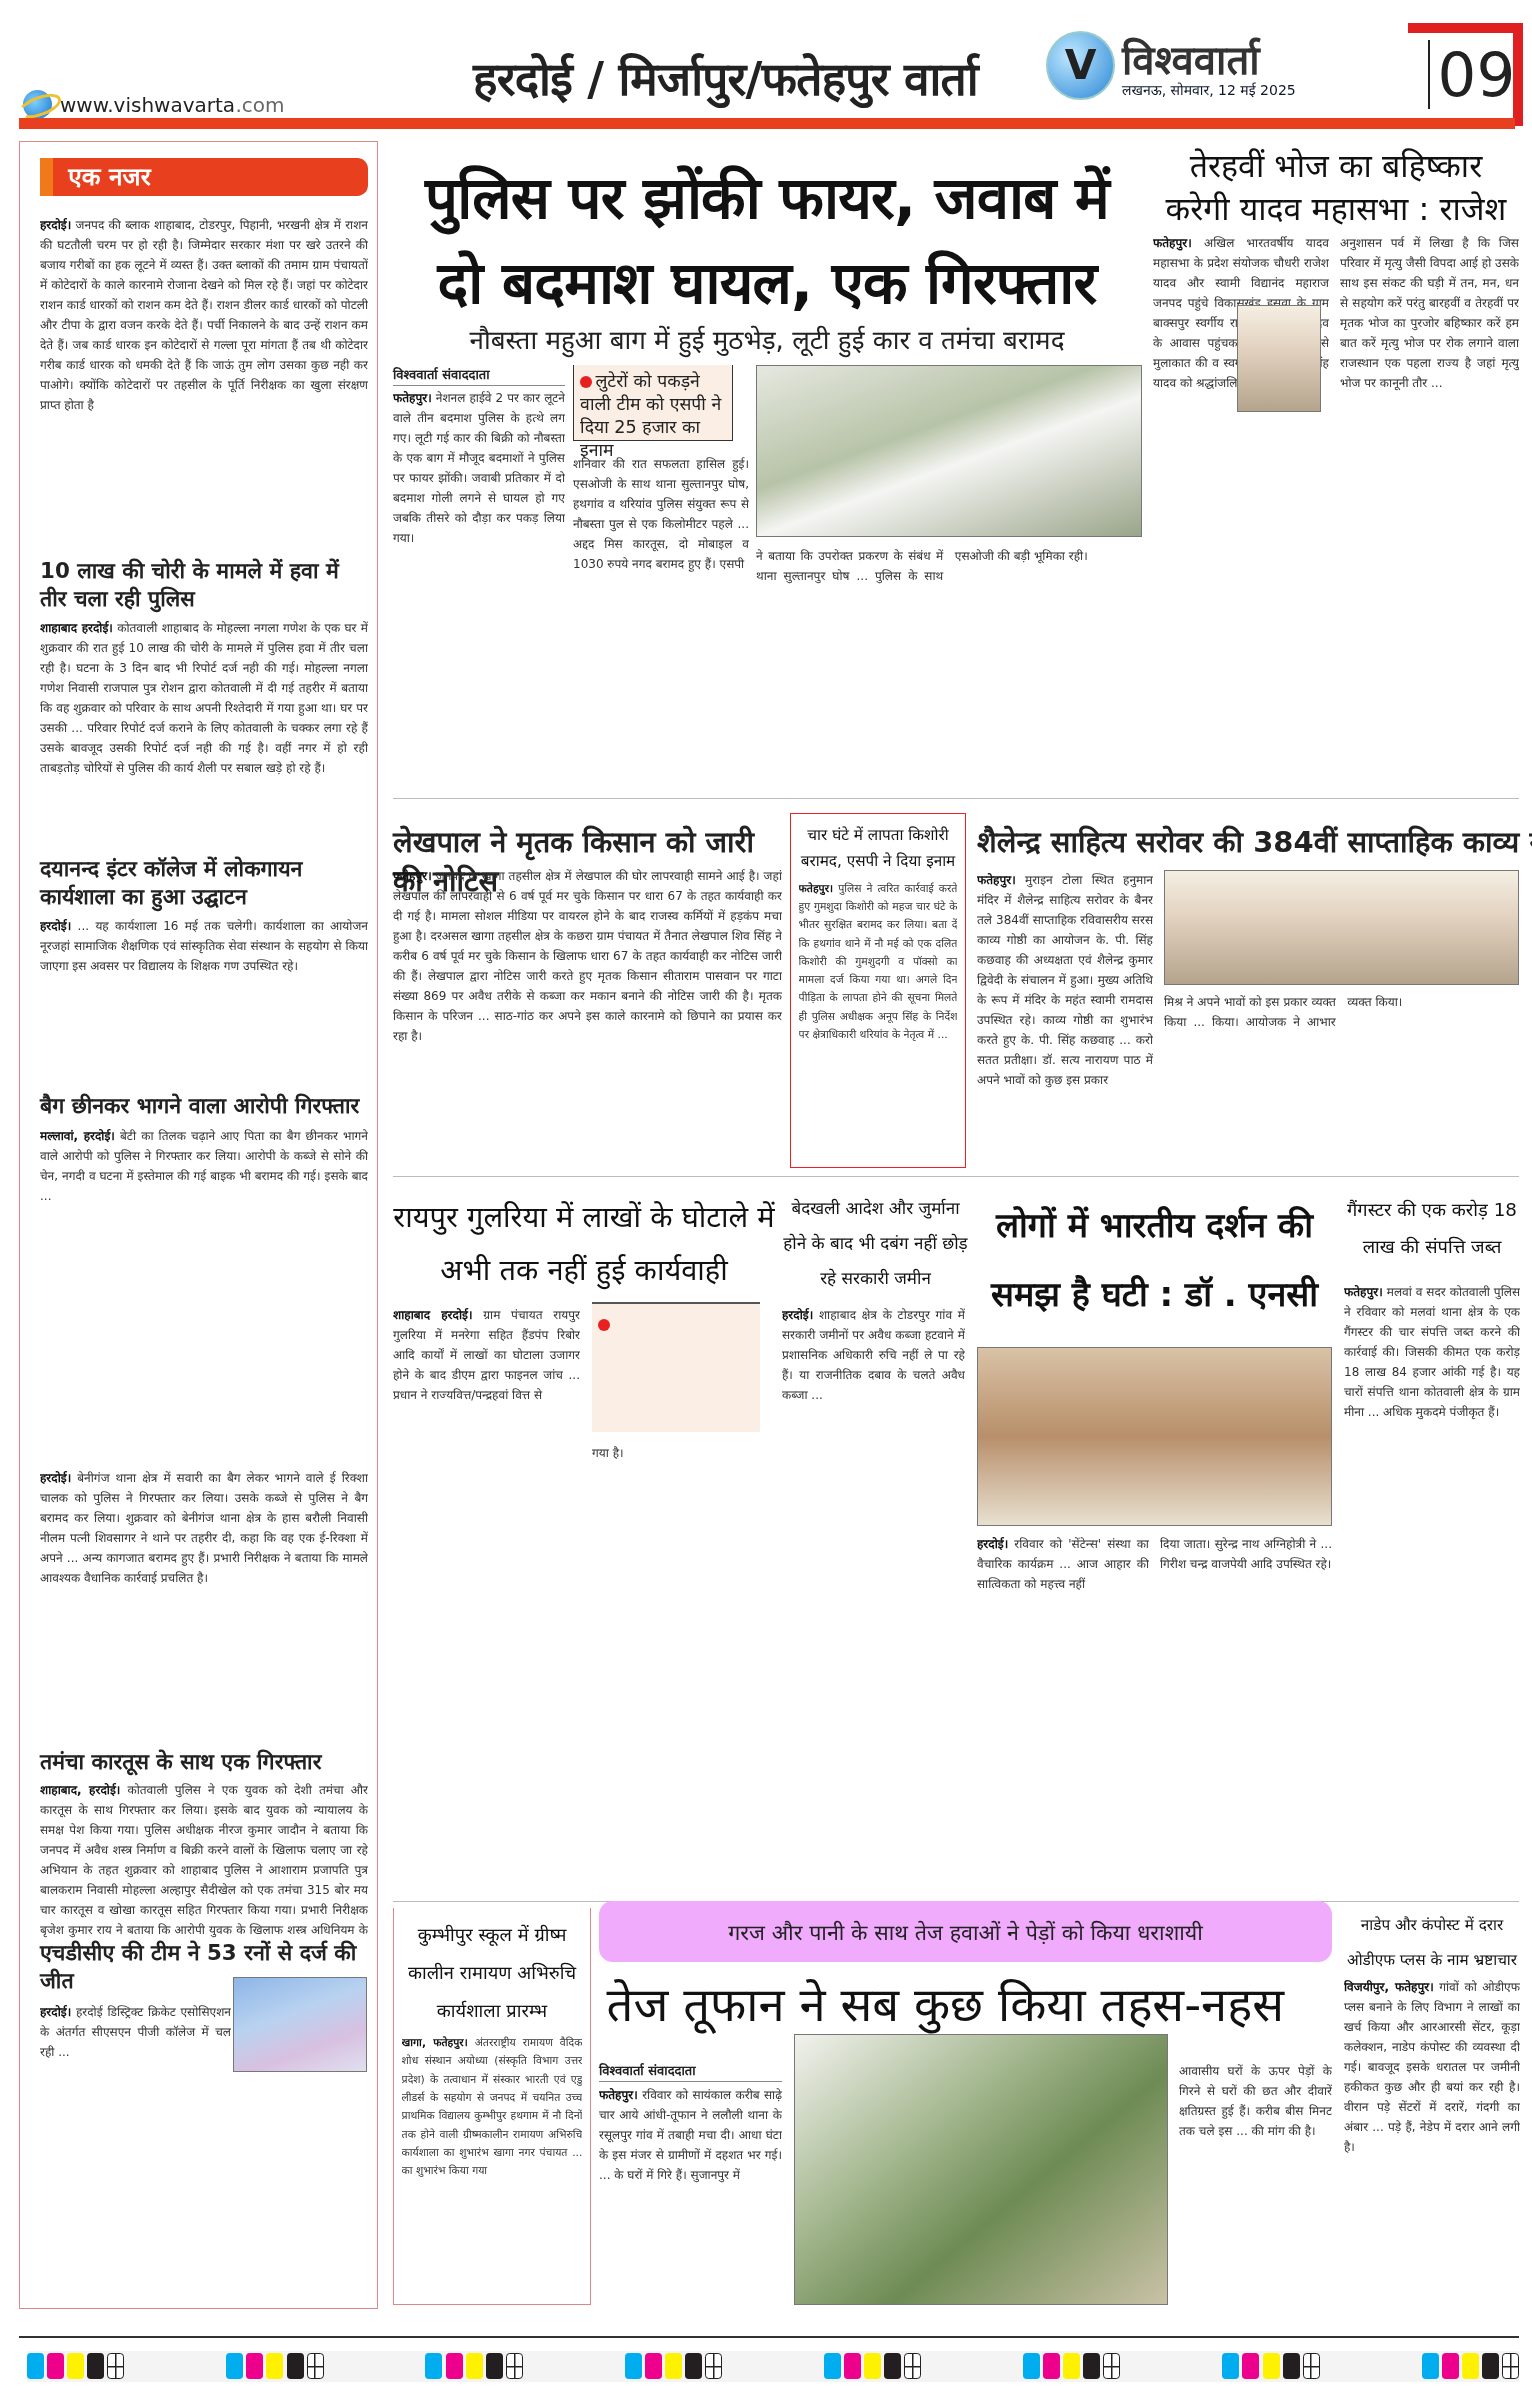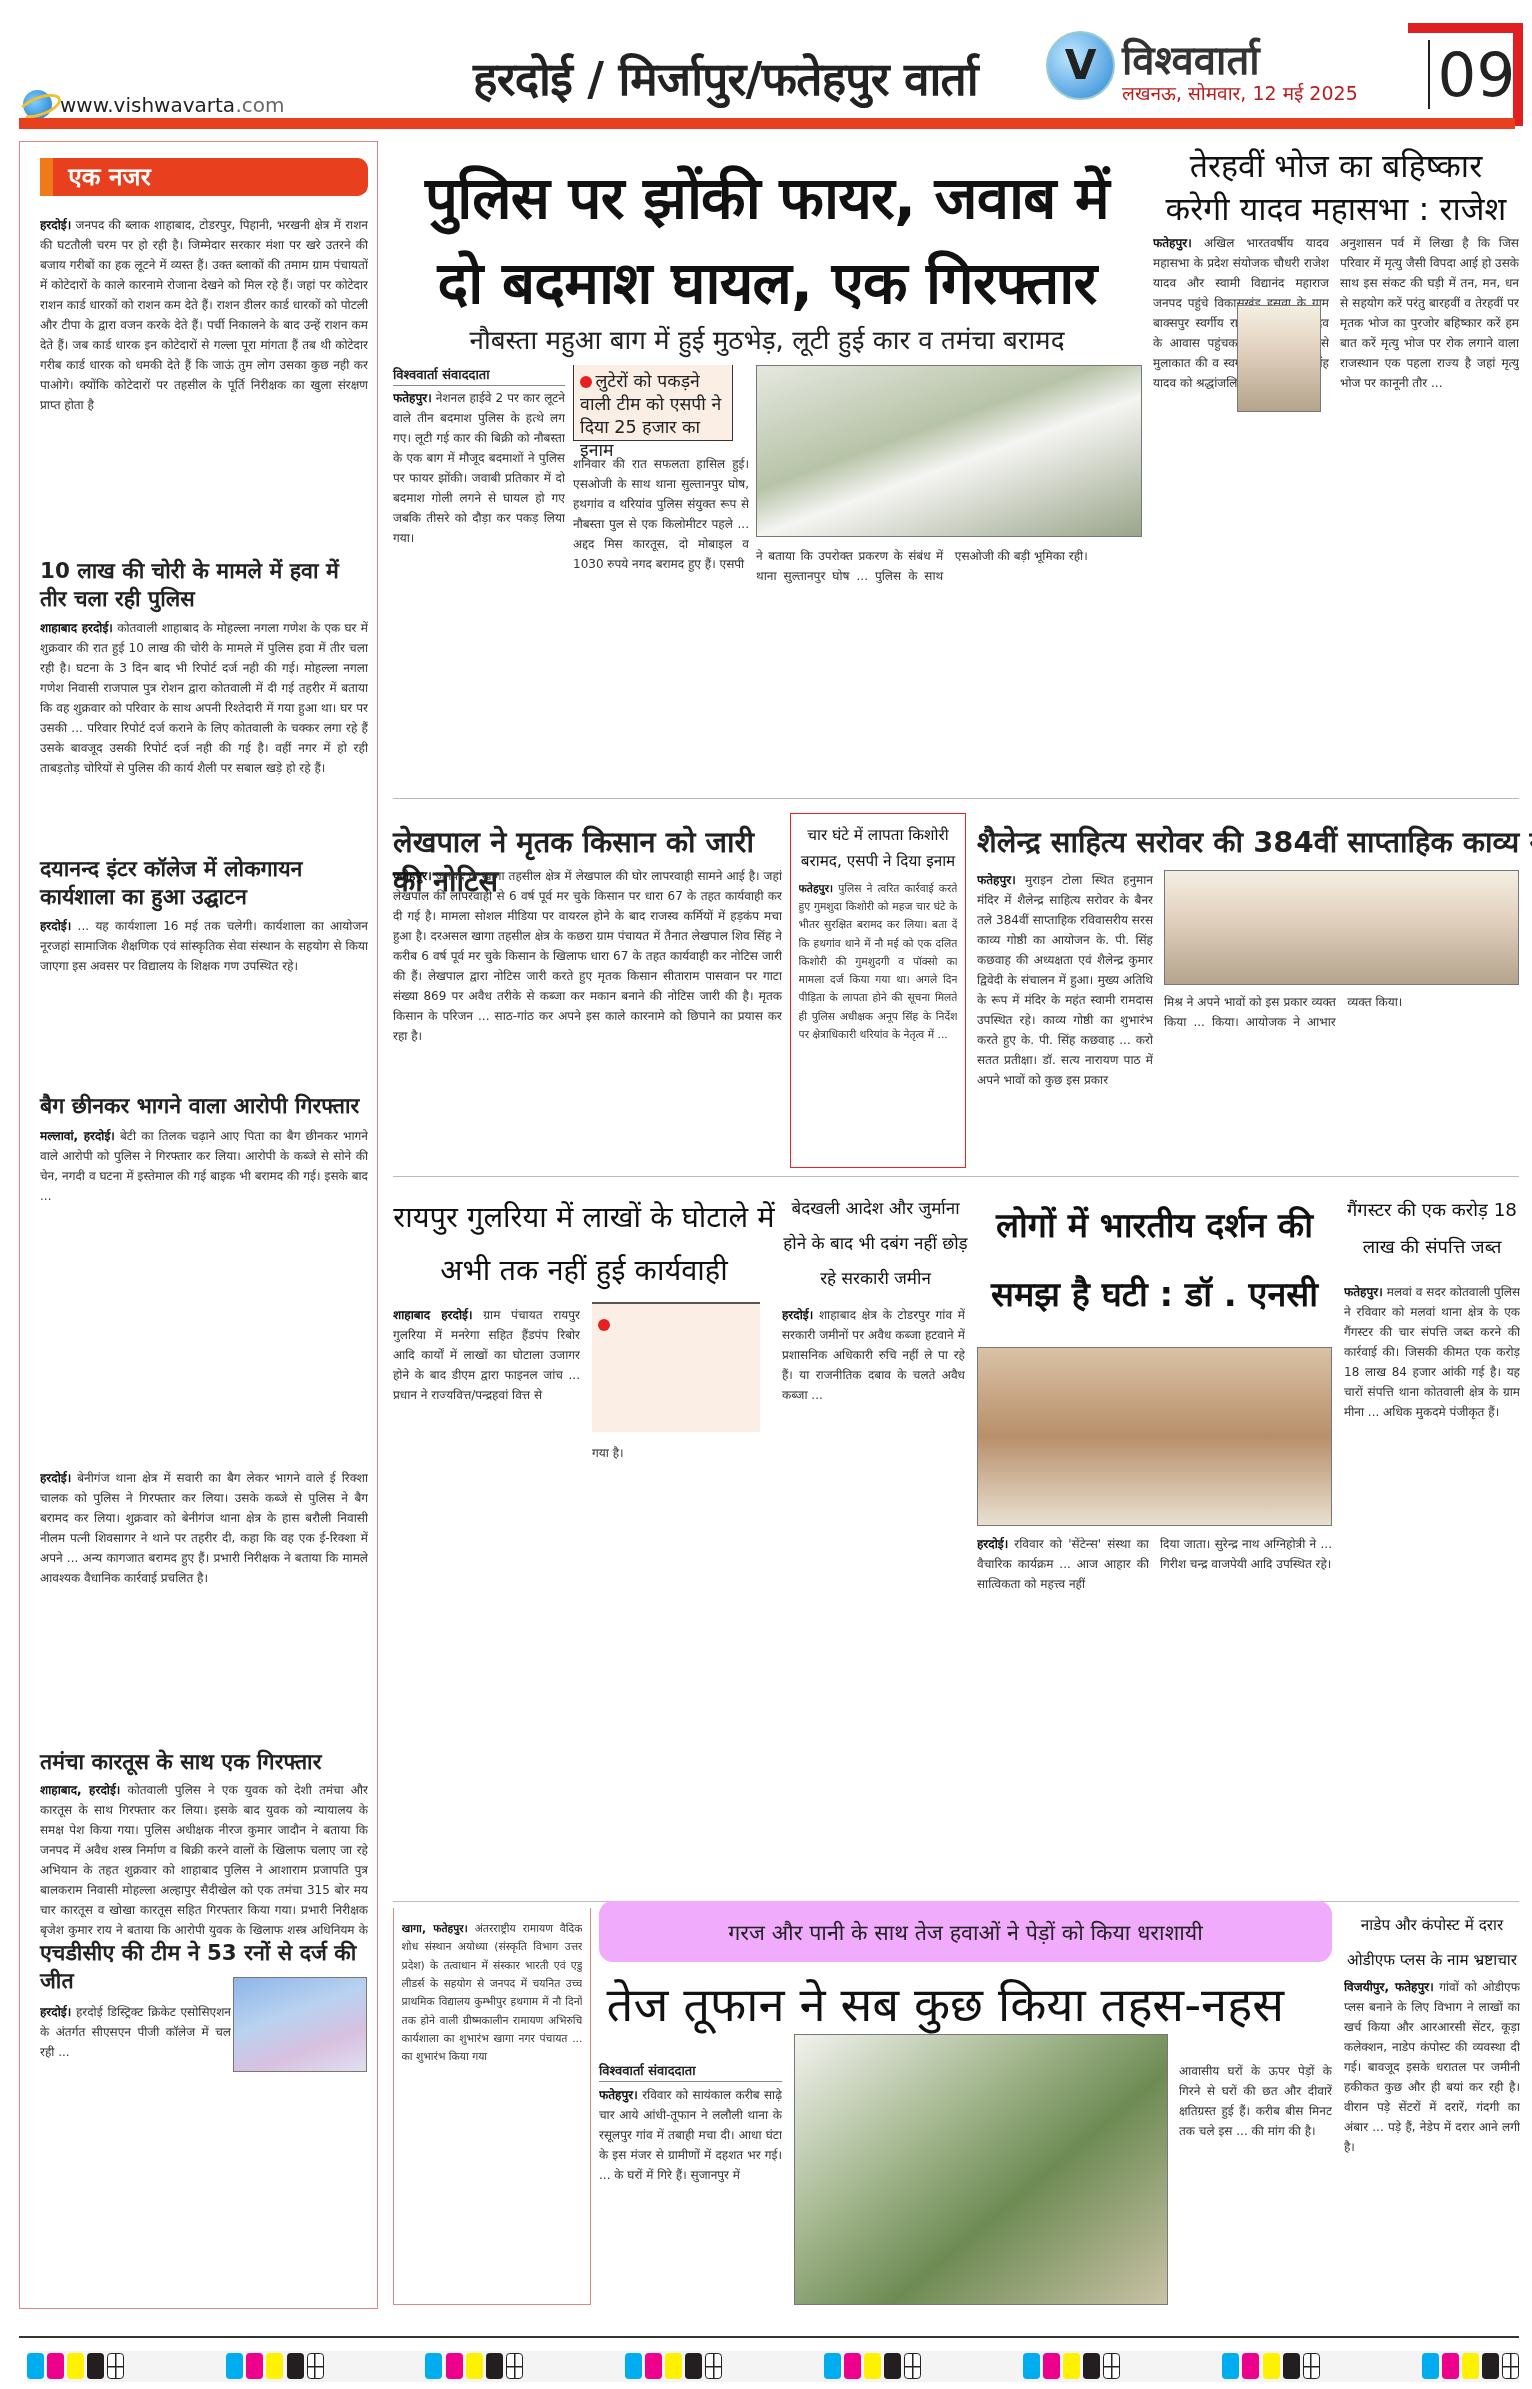--- a/index.html
+++ b/index.html
@@ -8,21 +8,21 @@
 .abs{position:absolute}
 p.body{font-size:12px;line-height:20px;text-align:justify;color:#333}
 p.body b{color:#111}
 .hdr-site{left:23px;top:90px;font-size:20px;color:#222;display:flex;align-items:center;gap:8px}
 .hdr-site .ie{width:29px;height:29px;border-radius:50%;background:radial-gradient(circle at 40% 40%,#7fd0ff,#1a73c9);position:relative}
 .hdr-site .ie:after{content:"";position:absolute;left:-4.6px;top:6.1px;width:38px;height:13.7px;border:3.1px solid #f0c030;border-radius:50%;transform:rotate(-20deg);border-left-color:transparent}
 .hdr-site .com{color:#666}
 .hdr-title{left:473px;top:46px;font-size:46px;color:#222;letter-spacing:-0.8px;font-weight:bold}
 .logo{left:1046px;top:30.5px;width:69px;height:69px;border-radius:50%;background:radial-gradient(circle at 35% 35%,#bfe8ff,#2a86d6);border:2.3px solid #9cc;display:flex;align-items:center;justify-content:center;font-size:41px;font-weight:bold;color:#222}
 .brand{left:1122px;top:30.5px;font-size:40px;font-weight:bold;color:#333}
-.dateline{left:1122px;top:80px;font-size:19px;color:#b91c1c}
+.dateline{left:1122px;top:80px;font-size:14px;color:#0f172a}
 .pgbox{left:1408px;top:23px;width:115px;height:103px;border-top:10.7px solid #e02020;border-right:10.7px solid #e02020}
 .pgnum{left:1428px;top:40px;font-size:61px;color:#222;border-left:2.3px solid #222;padding-left:7.6px;line-height:69px}
 .redbar{left:19px;top:118px;width:1496px;height:10.7px;background:#e8401f}
 .leftcol{left:19px;top:141px;width:359px;height:2168px;border:1.5px solid #d88}
 .eknazar{left:40px;top:158px;width:328px;height:38px;background:#e8401f;border-left:13.7px solid #f07a1a;border-radius:0 10.7px 10.7px 0;color:#fff;font-size:24.4px;font-weight:bold;padding-left:15.3px;line-height:38px}
 h3.lh{font-size:21.4px;line-height:27.5px;color:#222;font-weight:bold}
 .lb{position:absolute;left:40px;width:328px}
 .main-head{left:393px;top:156px;width:748px;font-size:58px;line-height:85px;font-weight:bold;color:#111;text-align:center;letter-spacing:-0.8px}
 .sub-head{left:393px;top:321px;width:748px;text-align:center;font-size:26px;color:#222}
 .byline{font-size:13px;font-weight:bold;border-bottom:1.5px solid #888;padding-bottom:1.5px;color:#222}
@@ -140,20 +140,21 @@
 <div class="abs photo room" style="left:977px;top:1347px;width:355px;height:179px"></div>
 <p class="abs body" style="left:977px;top:1534px;width:172px;height:359px;overflow:hidden"><b>हरदोई।</b> <span>रविवार को 'सेंटेन्स' संस्था का वैचारिक कार्यक्रम ... आज आहार की सात्विकता को महत्त्व नहीं</span></p>
 <p class="abs body" style="left:1160px;top:1534px;width:172px;height:359px;overflow:hidden">दिया जाता। सुरेन्द्र नाथ अग्निहोत्री ने ... गिरीश चन्द्र वाजपेयी आदि उपस्थित रहे।</p>
 
 <div class="abs sec-head" style="left:1344px;top:1191px;width:176px;font-size:18.3px;line-height:37px;font-weight:normal">गैंगस्टर की एक करोड़ 18 लाख की संपत्ति जब्त</div>
 <p class="abs body" style="left:1344px;top:1282px;width:176px;height:611px;overflow:hidden"><b>फतेहपुर।</b> <span>मलवां व सदर कोतवाली पुलिस ने रविवार को मलवां थाना क्षेत्र के एक गैंगस्टर की चार संपत्ति जब्त करने की कार्रवाई की। जिसकी कीमत एक करोड़ 18 लाख 84 हजार आंकी गई है। यह चारों संपत्ति थाना कोतवाली क्षेत्र के ग्राम मीना ... अधिक मुकदमे पंजीकृत हैं।</span></p>
 
 <div class="abs rule" style="left:393px;top:1901px;width:1126px;height:0.8px;background:#bbb"></div>
 
 <div class="abs" style="left:393px;top:1908px;width:198px;height:397px;border:1.5px solid #d88;border-top:none;padding:7.6px">
+  <div class="sec-head" style="font-size:18.3px;line-height:38px;font-weight:normal">कुम्भीपुर स्कूल में ग्रीष्म कालीन रामायण अभिरुचि कार्यशाला प्रारम्भ</div>
   <p class="body" style="font-size:10.7px;line-height:18.3px;height:244px;overflow:hidden;margin-top:4.6px"><b>खागा, फतेहपुर।</b> <span>अंतरराष्ट्रीय रामायण वैदिक शोध संस्थान अयोध्या (संस्कृति विभाग उत्तर प्रदेश) के तत्वाधान में संस्कार भारती एवं एडु लीडर्स के सहयोग से जनपद में चयनित उच्च प्राथमिक विद्यालय कुम्भीपुर हथगाम में नौ दिनों तक होने वाली ग्रीष्मकालीन रामायण अभिरुचि कार्यशाला का शुभारंभ खागा नगर पंचायत ... का शुभारंभ किया गया</span></p>
 </div>
 
 <div class="abs peach" style="left:599px;top:1901px;width:733px;height:61px;display:flex;align-items:center;justify-content:center;font-size:21.4px;color:#222">गरज और पानी के साथ तेज हवाओं ने पेड़ों को किया धराशायी</div>
 <div class="abs sec-head" style="left:599px;top:1970px;width:733px;font-size:47px;line-height:69px;font-weight:normal;text-align:left;padding-left:7.6px">तेज तूफान ने सब कुछ किया तहस-नहस</div>
 <div class="abs" style="left:599px;top:2061px;width:183px">
   <div class="byline">विश्ववार्ता संवाददाता</div>
   <p class="body" style="height:229px;overflow:hidden;margin-top:3.1px"><b>फतेहपुर।</b> <span>रविवार को सायंकाल करीब साढ़े चार आये आंधी-तूफान ने ललौली थाना के रसूलपुर गांव में तबाही मचा दी। आधा घंटा के इस मंजर से ग्रामीणों में दहशत भर गई। ... के घरों में गिरे हैं। सुजानपुर में</span></p>
 </div>
 <div class="abs photo tree" style="left:794px;top:2034px;width:374px;height:271px"></div>

